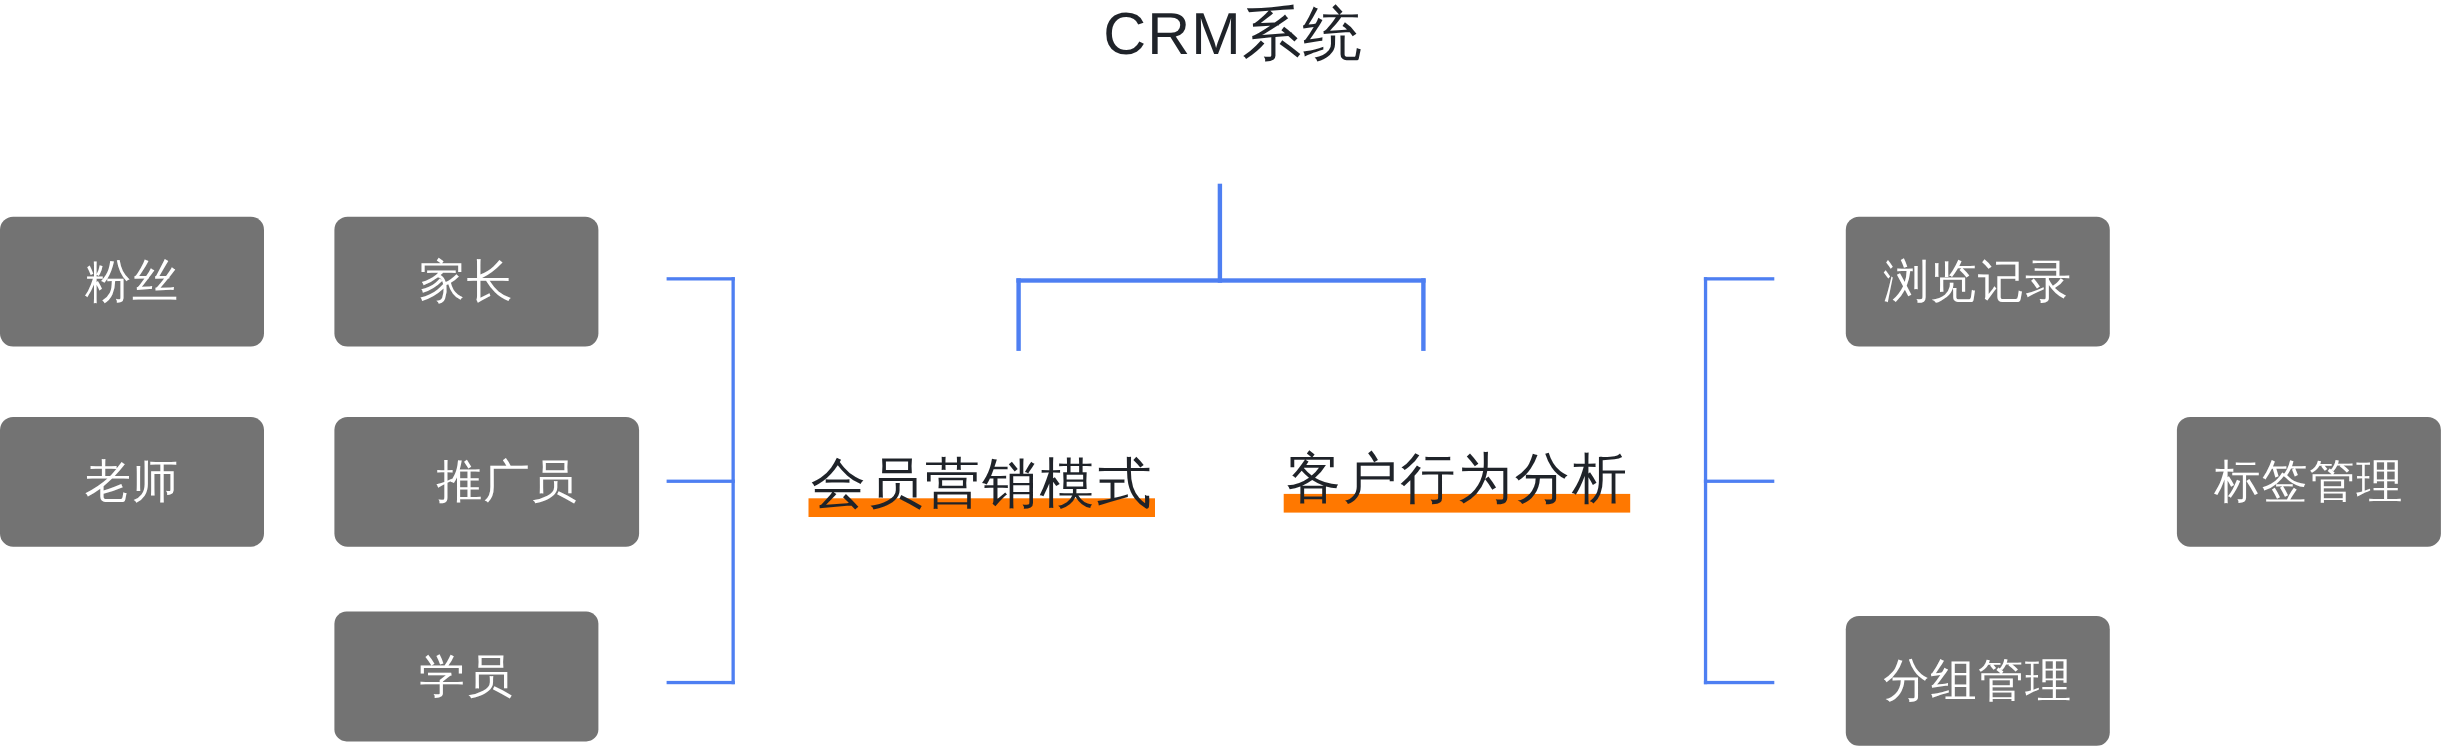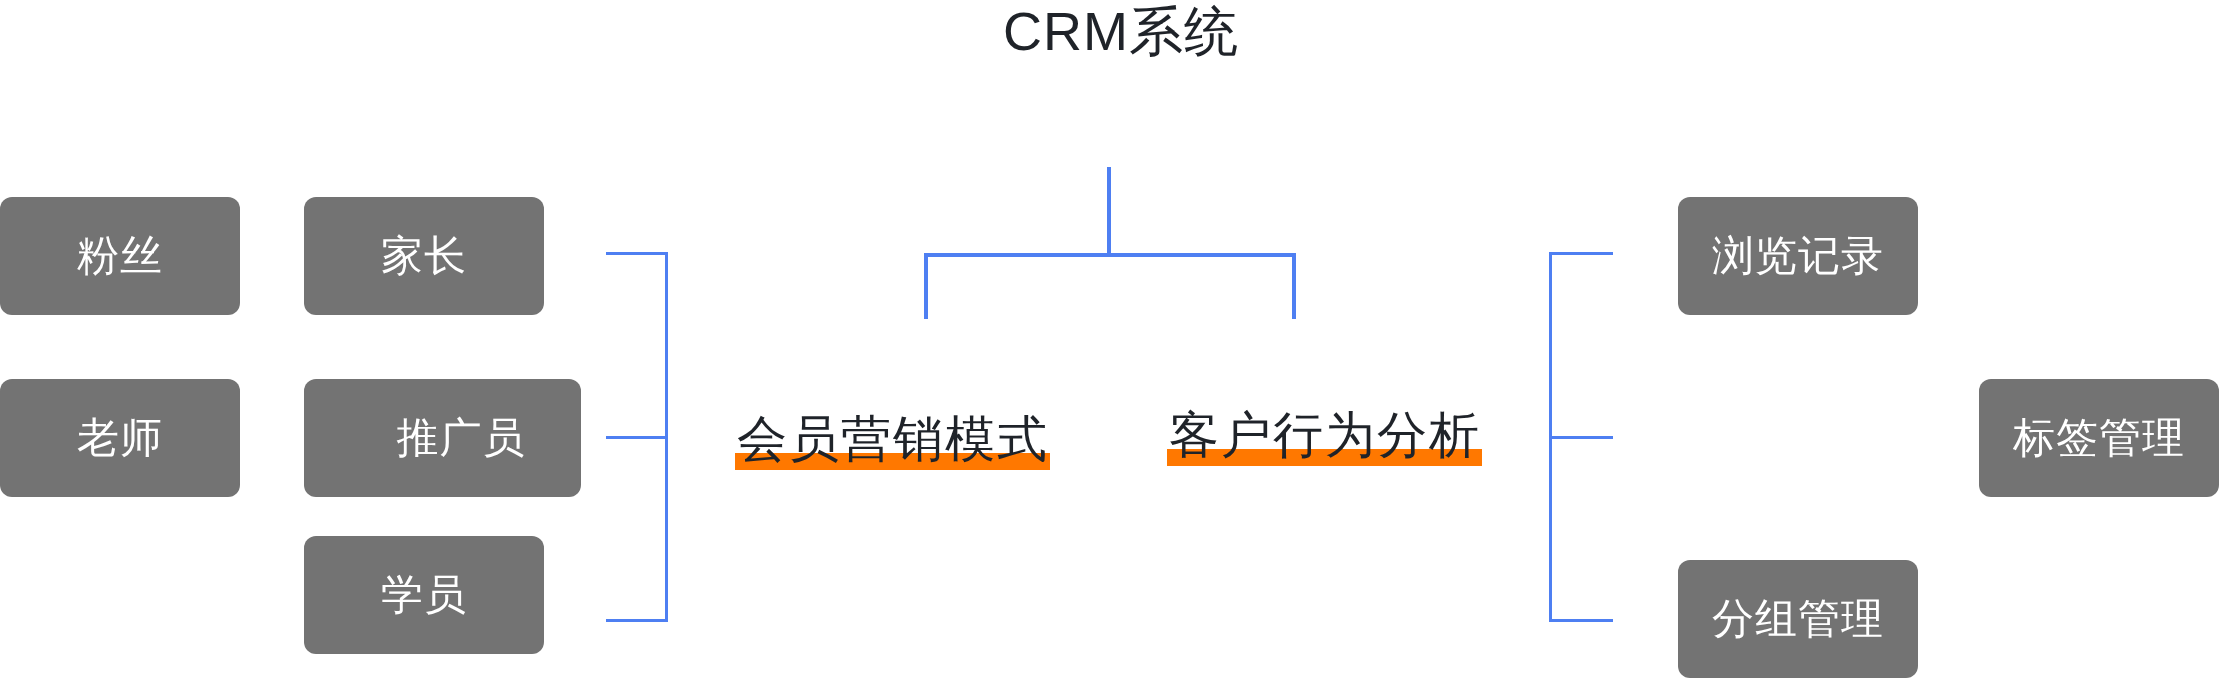--- a/index.html
+++ b/index.html
@@ -102,21 +102,21 @@
 
   <div class="line v3" style="left:1549px; top:252px; height:370px;"></div>
   <div class="line h3" style="left:1549px; top:252px; width:64px;"></div>
   <div class="line h3" style="left:1549px; top:436px; width:64px;"></div>
   <div class="line h3" style="left:1549px; top:619px; width:64px;"></div>
 
   <div class="node" style="left:0px; top:197px;">粉丝</div>
   <div class="node" style="left:304px; top:197px;text-align:right;">家长</div>
   <div class="node" style="left:0px; top:379px;">老师</div>
   <div class="node" style="left:304px; top:379px;padding-left:37px;">推广员</div>
-  <div class="node" style="left:304px; top:536px;">学员</div>
+  <div class="node" style="left:304px; top:556px;border-radius:11px;">学员</div>
 
   <div class="topic" style="left:737px; top:414px;">
     <span class="hl">会员营销模式</span>
   </div>
   <div class="topic" style="left:1169px; top:410px;">
     <span class="hl">客户行为分析</span>
   </div>
 
   <div class="node" style="left:1678px; top:197px;border-radius:12px;">浏览记录</div>
   <div class="node" style="left:1979px; top:379px;">标签管理</div>

